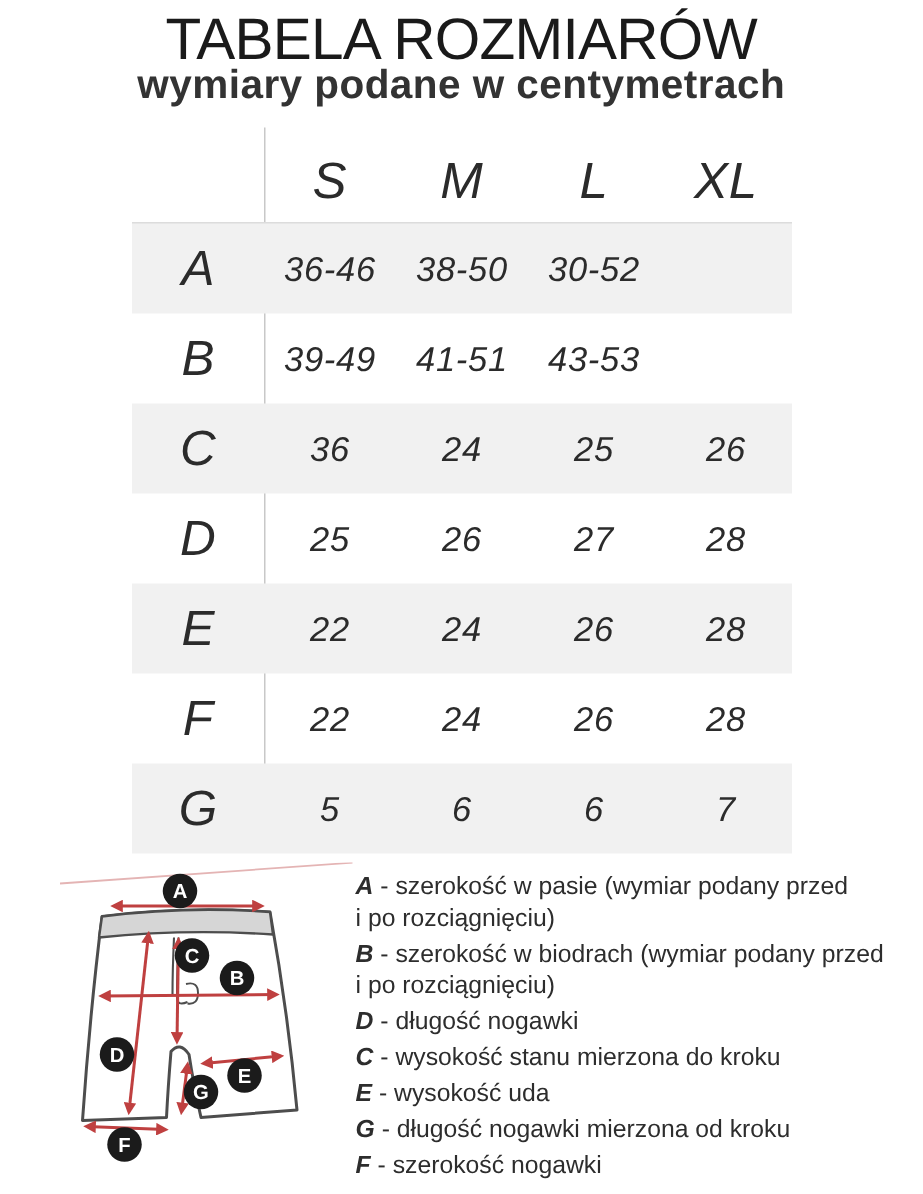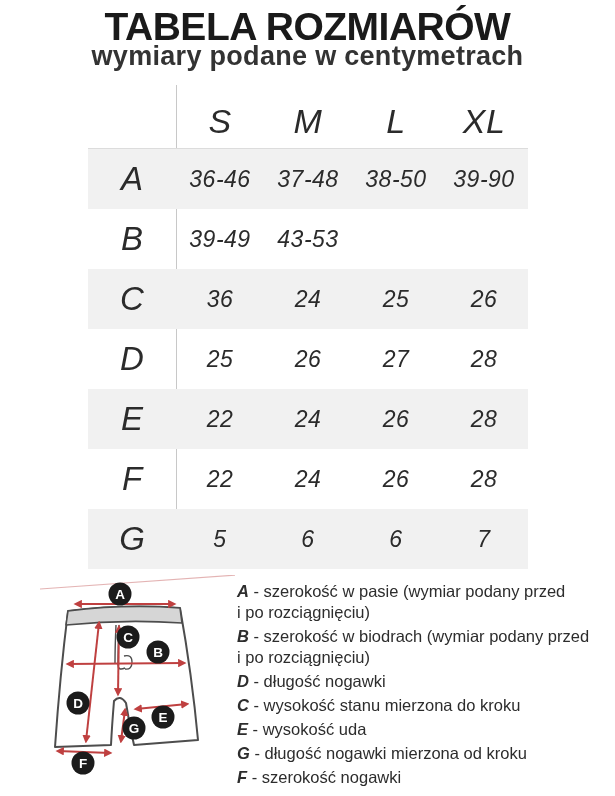--- a/index.html
+++ b/index.html
@@ -1,21 +1,21 @@
 <!DOCTYPE html>
 <html><head>
 <meta charset="utf-8">
 <style>
   html,body{margin:0;padding:0;background:#fff;}
   .page{position:relative;width:615px;height:796px;background:#ffffff;
         font-family:"Liberation Sans",sans-serif;overflow:hidden;}
 
   
   .title{position:absolute;top:5px;left:0;width:100%;text-align:center;
-         font-size:39px;font-weight:700;letter-spacing:-0.5px;color:#1a1a1a;}
+         font-size:39px;font-weight:400;letter-spacing:-0.5px;color:#1a1a1a;}
   .subtitle{position:absolute;top:41px;left:0;width:100%;text-align:center;
             font-size:27px;font-weight:700;color:#333333;letter-spacing:0.3px;}
 
   
   .vline{position:absolute;left:176px;top:85px;width:1px;height:483px;background:#c8c8c8;}
   .size-table{position:absolute;left:88px;top:95px;width:440px;}
   .tr{display:flex;height:60px;}
   .tr.head{height:53px;}
   .tr.stripe{background:#f1f1f1;}
   .tr.first{border-top:1px solid #dcdcdc;}
@@ -50,28 +50,28 @@
       <div class="td lab"></div>
       <div class="td th">S</div>
       <div class="td th">M</div>
       <div class="td th">L</div>
       <div class="td th">XL</div>
     </div>
 
     <div class="tr stripe first">
       <div class="td lab">A</div>
       <div class="td">36-46</div>
-      <div class="td">37-48</div>
       <div class="td">38-50</div>
-      <div class="td">39-90</div>
+      <div class="td">30-52</div>
     </div>
 
     <div class="tr">
       <div class="td lab">B</div>
       <div class="td">39-49</div>
+      <div class="td">41-51</div>
       <div class="td">43-53</div>
     </div>
 
     <div class="tr stripe">
       <div class="td lab">C</div>
       <div class="td">36</div>
       <div class="td">24</div>
       <div class="td">25</div>
       <div class="td">26</div>
     </div>

